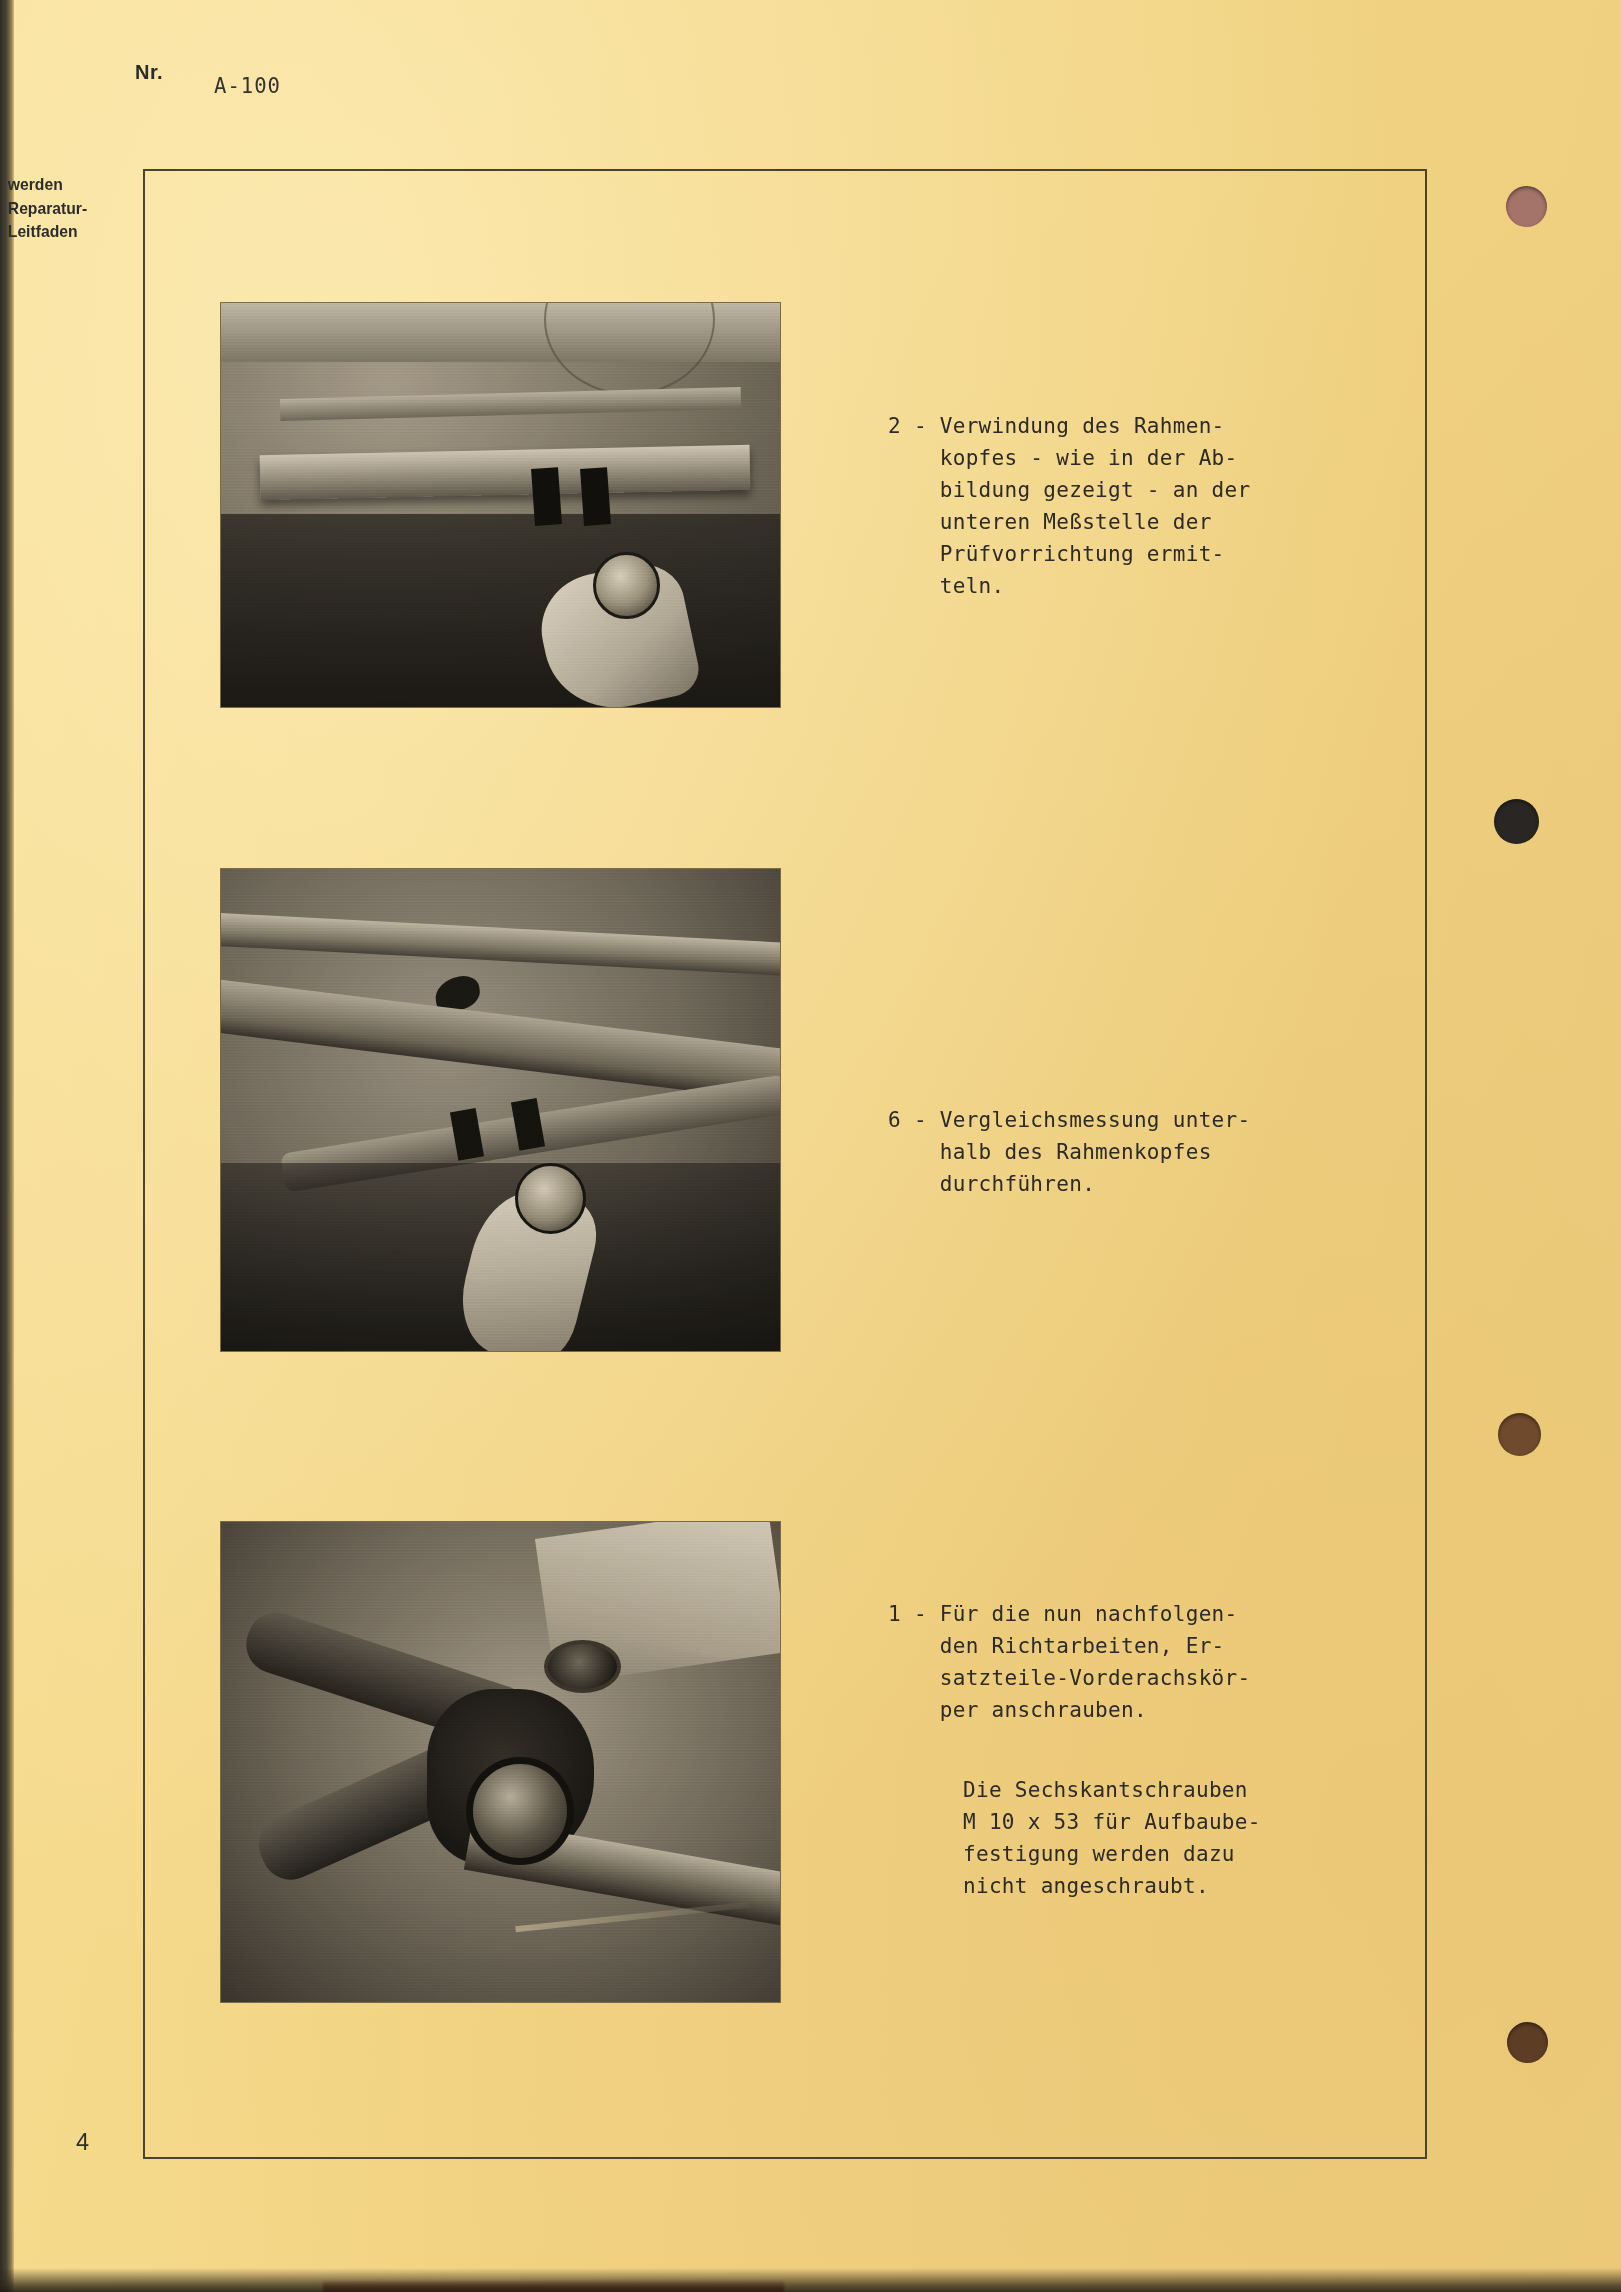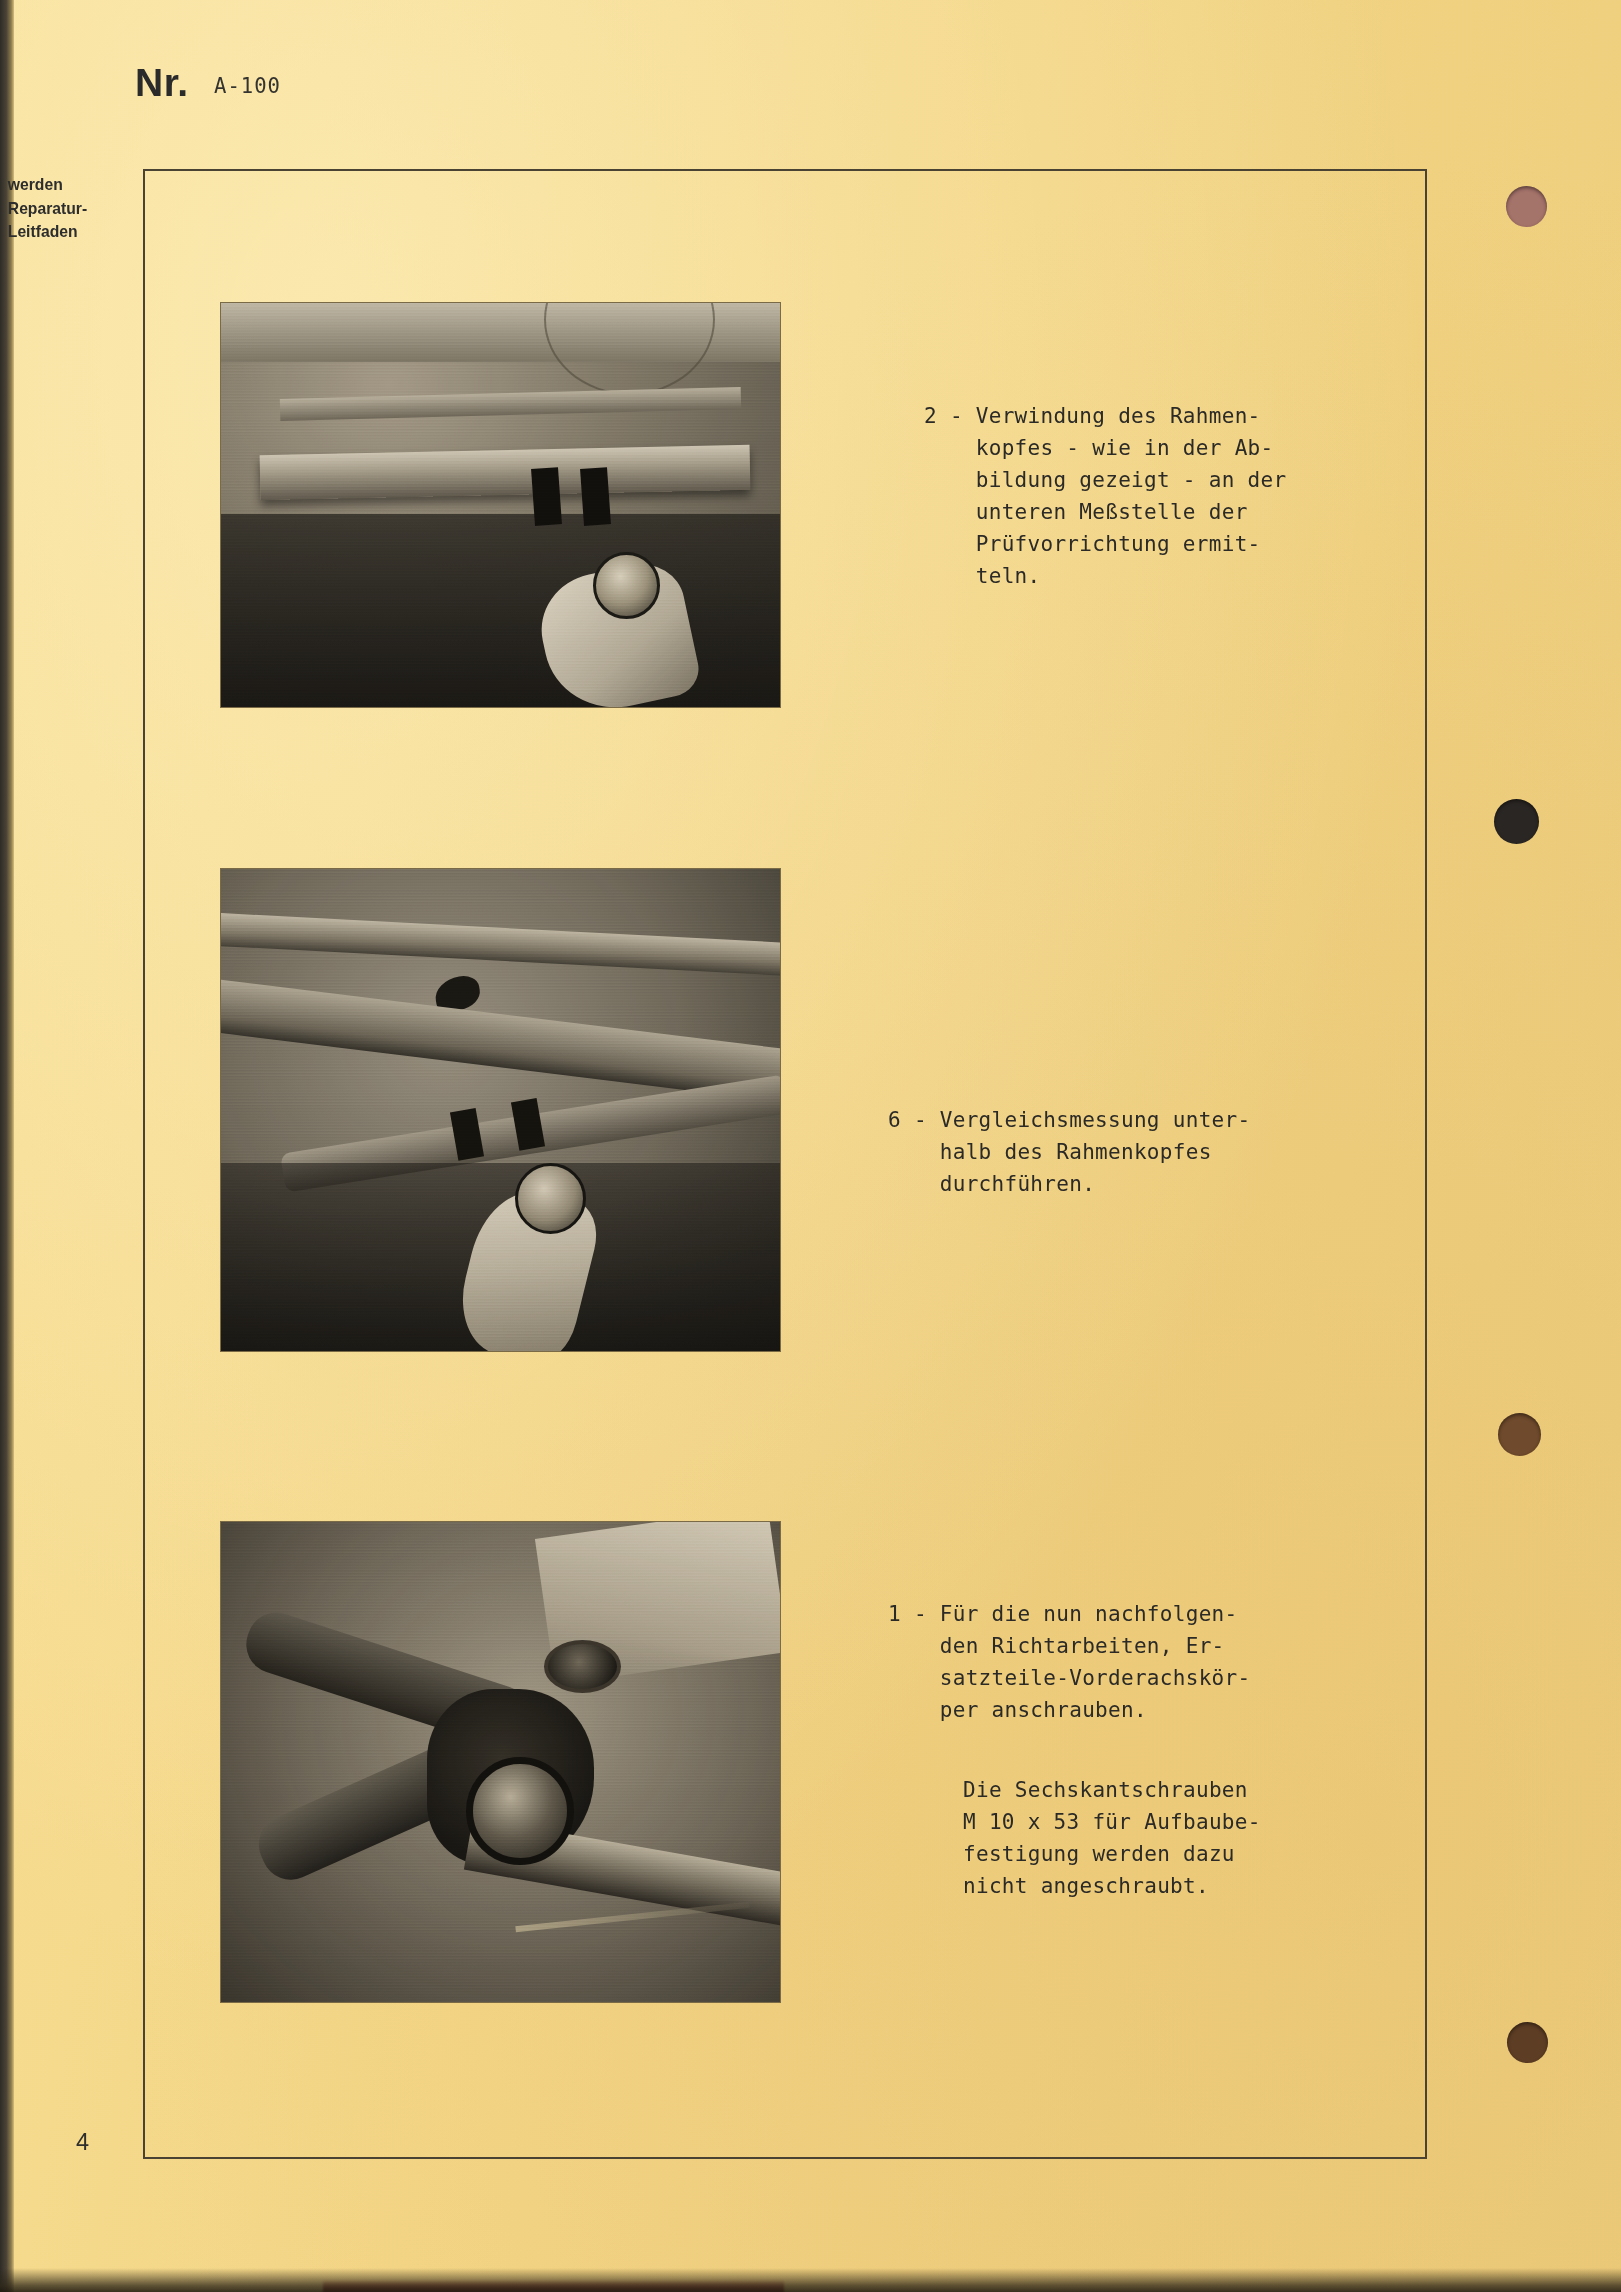--- a/index.html
+++ b/index.html
@@ -38,21 +38,21 @@
     position: absolute;
     left: 323px; bottom: 0;
     width: 461px; height: 12.7px;
     background: linear-gradient(180deg, rgba(120,40,30,0.0) 0%, rgba(140,45,35,0.85) 60%, rgba(110,35,28,0.95) 100%);
     filter: blur(1px);
   }
 
   .nr-label {
     position: absolute;
     left: 135px; top: 61px;
-    font-size: 39px;
+    font-size: 20px;
     font-weight: 700;
     color: #2b2b2b;
     letter-spacing: 0.5px;
   }
   .nr-value {
     position: absolute;
     left: 214px; top: 74px;
     font-family: "DejaVu Sans Mono", monospace;
     font-size: 20.6px;
     color: #34332f;
@@ -291,21 +291,21 @@
   
   .caption {
     position: absolute;
     font-family: "DejaVu Sans Mono", monospace;
     font-size: 21px;
     line-height: 32px;
     color: #2b2a26;
     letter-spacing: 0.3px;
     white-space: pre;
   }
-  .cap1 { left: 888px; top: 400px; margin-left: 36px; }
+  .cap1 { left: 888px; top: 410px; }
   .cap2 { left: 888px; top: 1104px; }
   .cap3 { left: 888px; top: 1598px; }
   .cap3b { left: 963px; top: 1774px; }
 </style>
 </head>
 <body>
 
 <div class="page">
 
   <div class="binding"></div>

